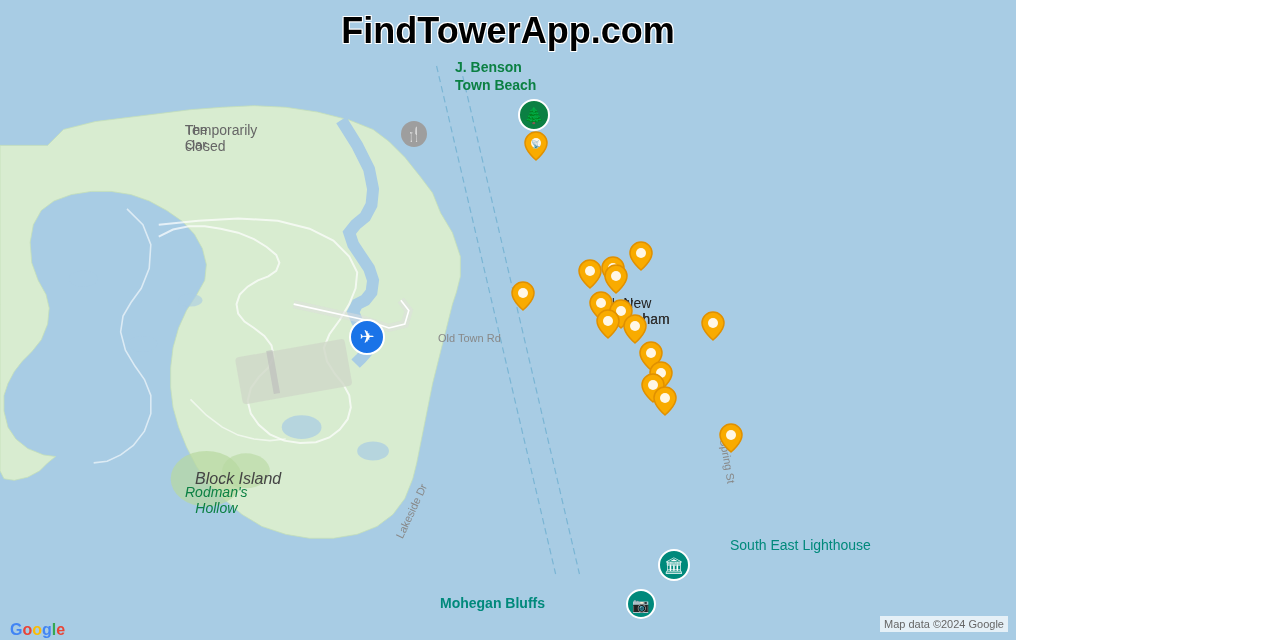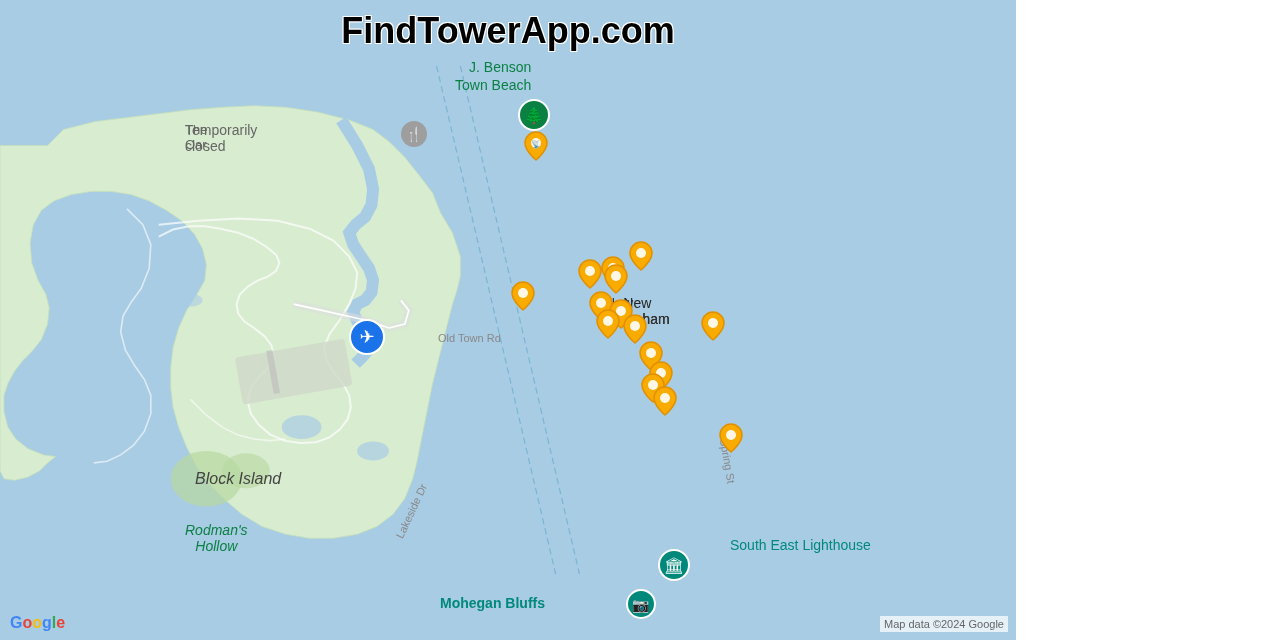--- a/index.html
+++ b/index.html
@@ -43,40 +43,40 @@
 
     .map-label.blue {
       color: #1a73e8;
       font-weight: bold;
       font-size: 16px;
       text-align: center;
     }
 
     .map-label.green {
       color: #0b8043;
-      font-weight: normal;
+      font-weight: bold;
       font-size: 14px;
-      text-align: right;
+      text-align: left;
     }
 
     .map-label.dark {
       color: #222;
       font-size: 13px;
       text-align: center;
     }
 
     .map-label.gray {
       color: #666;
       font-size: 13px;
     }
 
     
     .google-logo {
       position: absolute;
-      bottom: 8px;
+      bottom: 1px;
       left: 10px;
       z-index: 10;
       font-size: 16px;
       font-weight: bold;
     }
     .google-logo span:nth-child(1) { color: #4285F4; }
     .google-logo span:nth-child(2) { color: #EA4335; }
     .google-logo span:nth-child(3) { color: #FBBC05; }
     .google-logo span:nth-child(4) { color: #4285F4; }
     .google-logo span:nth-child(5) { color: #34A853; }
@@ -164,21 +164,21 @@
   </div>
 
   <div class="map-label dark" style="top:295px; left:605px; font-size:14px; font-weight:500;">
     New<br>S<span style="opacity:0">hore</span>ham
   </div>
 
   <div style="position:absolute; top:295px; left:605px; z-index:5; font-size:14px; color:#333; font-weight:500;">New<br>Shoreham</div>
 
   <div style="position:absolute; top:470px; left:195px; font-style:italic; font-size:16px; color:#444; z-index:5;">Block Island</div>
 
-  <div style="position:absolute; top:522px; left:185px; font-style:italic; font-size:14px; color:#0b8043; z-index:5; text-align:center;">Rodman's<br>Hollow</div>
+  <div style="position:absolute; top:484px; left:185px; font-style:italic; font-size:14px; color:#0b8043; z-index:5; text-align:center;">Rodman's<br>Hollow</div>
 
   <div style="position:absolute; top:595px; left:440px; font-size:14px; color:#00897b; font-weight:bold; z-index:5;">Mohegan Bluffs</div>
 
   <div style="position:absolute; top:537px; left:730px; font-size:14px; color:#00897b; font-weight:normal; z-index:5;">South East Lighthouse</div>
 
   <div style="position:absolute; top:455px; left:705px; font-size:11px; color:#888; z-index:5; transform:rotate(80deg);">Spring St</div>
 
   <div style="position:absolute; top:505px; left:382px; font-size:11px; color:#888; z-index:5; transform:rotate(-65deg);">Lakeside Dr</div>
 
   <div style="position:absolute; top:332px; left:438px; font-size:11px; color:#888; z-index:5;">Old Town Rd</div>

